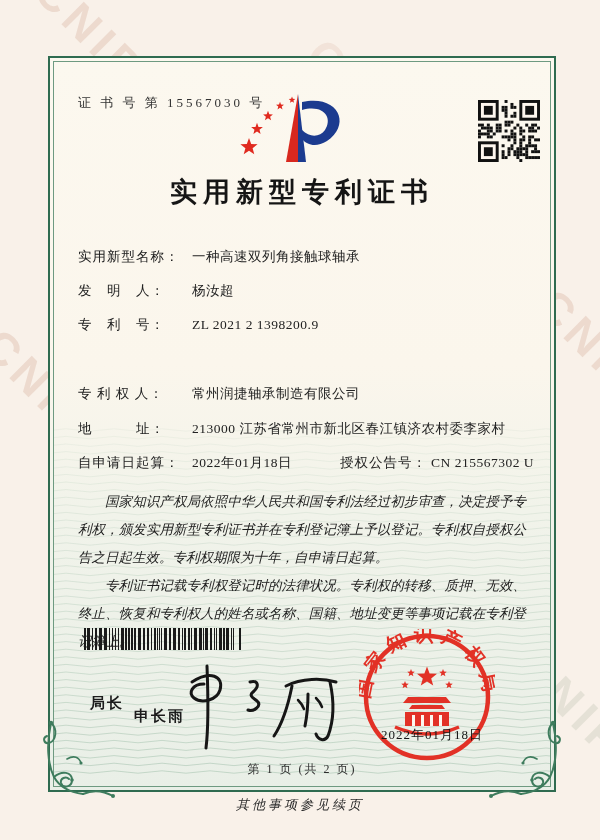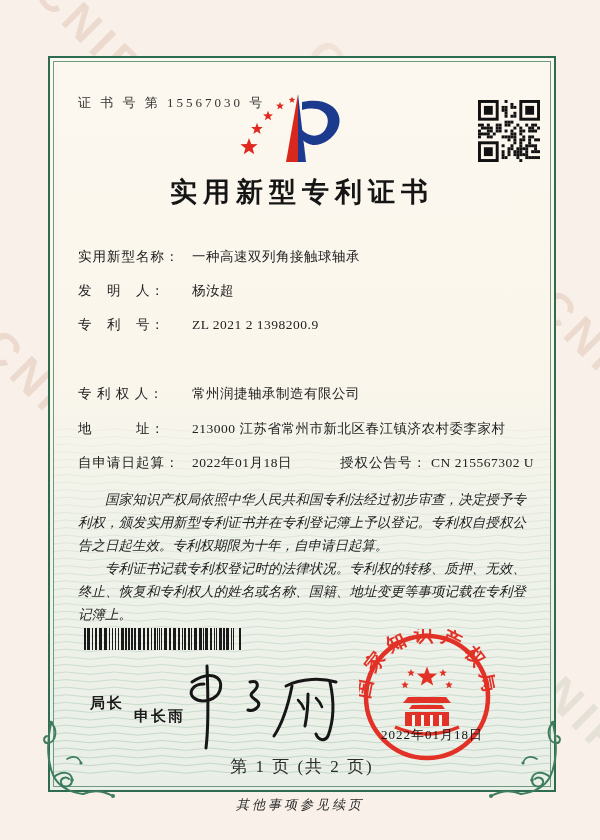--- a/index.html
+++ b/index.html
@@ -29,42 +29,42 @@
     position:absolute;left:0;top:116px;width:100%;text-align:center;
     font-size:27px;font-weight:bold;letter-spacing:6px;color:#151515;
   }
   .field{position:absolute;left:28px;right:20px;height:20px;font-size:13.5px;white-space:nowrap;}
   .flabel{display:inline-block;min-width:114px;letter-spacing:1px;color:#222;}
   .fvalue{color:#222;letter-spacing:0.5px;}
   .pair2{position:absolute;left:262px;top:0;}
   .pair2 .flabel{min-width:auto;margin-right:4px;}
   .body-text{
     position:absolute;left:28px;top:430px;width:448px;
-    font-size:13.5px;line-height:23px;text-align:justify;color:#1d1d1d;
+    font-size:13.5px;line-height:28px;text-align:justify;color:#1d1d1d;
   }
   .body-text p{margin:0;text-indent:2em;font-style:italic;}
   .barcode{position:absolute;left:34px;top:570px;width:158px;height:22px;}
   .director-title,.director-name{
     position:absolute;left:40px;font-family:"Liberation Sans","DejaVu Sans",sans-serif;
     font-size:15px;font-weight:600;color:#1c1c1c;letter-spacing:2px;
   }
   .director-title{top:636px;}
   .director-name{top:649px;margin-left:44px;}
   .signature{position:absolute;left:112px;top:594px;width:195px;height:105px;}
   .seal{position:absolute;left:309px;top:571px;width:136px;height:136px;z-index:2;}
   .seal-date{
     position:absolute;left:310px;top:668px;width:144px;text-align:center;
     font-size:13px;letter-spacing:1px;color:#161616;z-index:3;
   }
   .flourish{position:absolute;bottom:-9px;width:84px;height:84px;z-index:1;}
   .flourish.fl-left{left:-9px;}
   .flourish.fl-right{right:-9px;}
   .page-num{
     position:absolute;left:0;bottom:12px;width:100%;text-align:center;
-    font-size:17px;letter-spacing:2px;color:#2c2c2c;
+    font-size:12px;letter-spacing:2px;color:#2c2c2c;
   }
   .continuation{
     position:absolute;left:0;top:796px;width:100%;text-align:center;
     font-size:13px;font-style:italic;letter-spacing:3px;color:#2c2c2c;
   }
 </style>
 </head>
 <body>
 
 <div class="watermark" style="left:18px;top:16px;">CNIPA</div>

